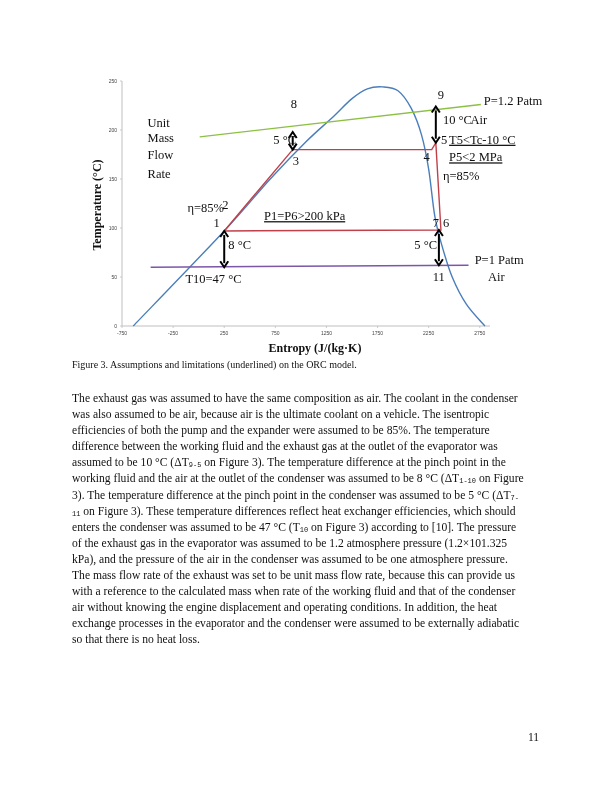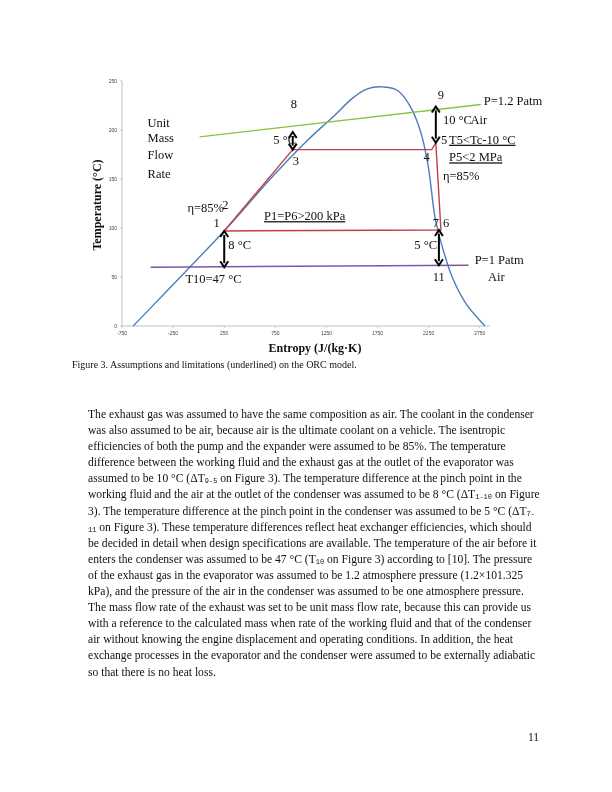--- a/index.html
+++ b/index.html
@@ -3,21 +3,21 @@
 <meta charset="utf-8">
 <style>
   html, body { margin: 0; padding: 0; background: #ffffff; }
   body { width: 612px; height: 792px; position: relative; overflow: hidden;
          font-family: "Liberation Serif", "DejaVu Serif", serif; color: #111; }
   #figure { position: absolute; left: 0; top: 0; width: 612px; height: 360px; }
   #figure text { font-family: "Liberation Serif", "DejaVu Serif", serif; fill: #111; }
   .tick { font-family: "Liberation Sans", "DejaVu Sans", sans-serif !important; font-size: 5px; fill: #444 !important; }
   .caption { position: absolute; left: 72px; top: 359px; font-size: 10px; white-space: nowrap; }
   .body-text { position: absolute; left: 72px; top: 391px; width: 470px; font-size: 11.6px; line-height: 16.1px; }
-  .body-text p { margin: 16px; }
+  .body-text p { margin: 0; }
   .line { display: block; white-space: nowrap; }
   .pagenum { position: absolute; left: 528px; top: 731px; font-size: 11.6px; }
   sub { font-size: 7px; vertical-align: -1px; line-height: 0; font-family: Liberation Mono, monospace; }
 </style>
 </head>
 <body>
 
 <svg id="figure" width="612" height="360" viewBox="0 0 612 360" xmlns="http://www.w3.org/2000/svg">
   <g id="axes">
       <line x1="122" y1="326" x2="490" y2="326" stroke="#bfbfbf" stroke-width="1"></line>
@@ -110,21 +110,20 @@
 <div class="body-text">
   <p id="para">
       <span class="line">The exhaust gas was assumed to have the same composition as air. The coolant in the condenser</span>
       <span class="line">was also assumed to be air, because air is the ultimate coolant on a vehicle. The isentropic</span>
       <span class="line">efficiencies of both the pump and the expander were assumed to be 85%. The temperature</span>
       <span class="line">difference between the working fluid and the exhaust gas at the outlet of the evaporator was</span>
       <span class="line">assumed to be 10 °C (ΔT<sub>9-5</sub> on Figure 3). The temperature difference at the pinch point in the</span>
       <span class="line">working fluid and the air at the outlet of the condenser was assumed to be 8 °C (ΔT<sub>1-10</sub> on Figure</span>
       <span class="line">3). The temperature difference at the pinch point in the condenser was assumed to be 5 °C (ΔT<sub>7-</sub></span>
       <span class="line"><sub>11</sub> on Figure 3). These temperature differences reflect heat exchanger efficiencies, which should</span>
-      <span class="line">be decided in detail when design specifications are available. The temperature of the air before it</span>
       <span class="line">enters the condenser was assumed to be 47 °C (T<sub>10</sub> on Figure 3) according to [10]. The pressure</span>
       <span class="line">of the exhaust gas in the evaporator was assumed to be 1.2 atmosphere pressure (1.2×101.325</span>
       <span class="line">kPa), and the pressure of the air in the condenser was assumed to be one atmosphere pressure.</span>
       <span class="line">The mass flow rate of the exhaust was set to be unit mass flow rate, because this can provide us</span>
       <span class="line">with a reference to the calculated mass when rate of the working fluid and that of the condenser</span>
       <span class="line">air without knowing the engine displacement and operating conditions. In addition, the heat</span>
       <span class="line">exchange processes in the evaporator and the condenser were assumed to be externally adiabatic</span>
       <span class="line">so that there is no heat loss.</span>
     </p>
 </div>

